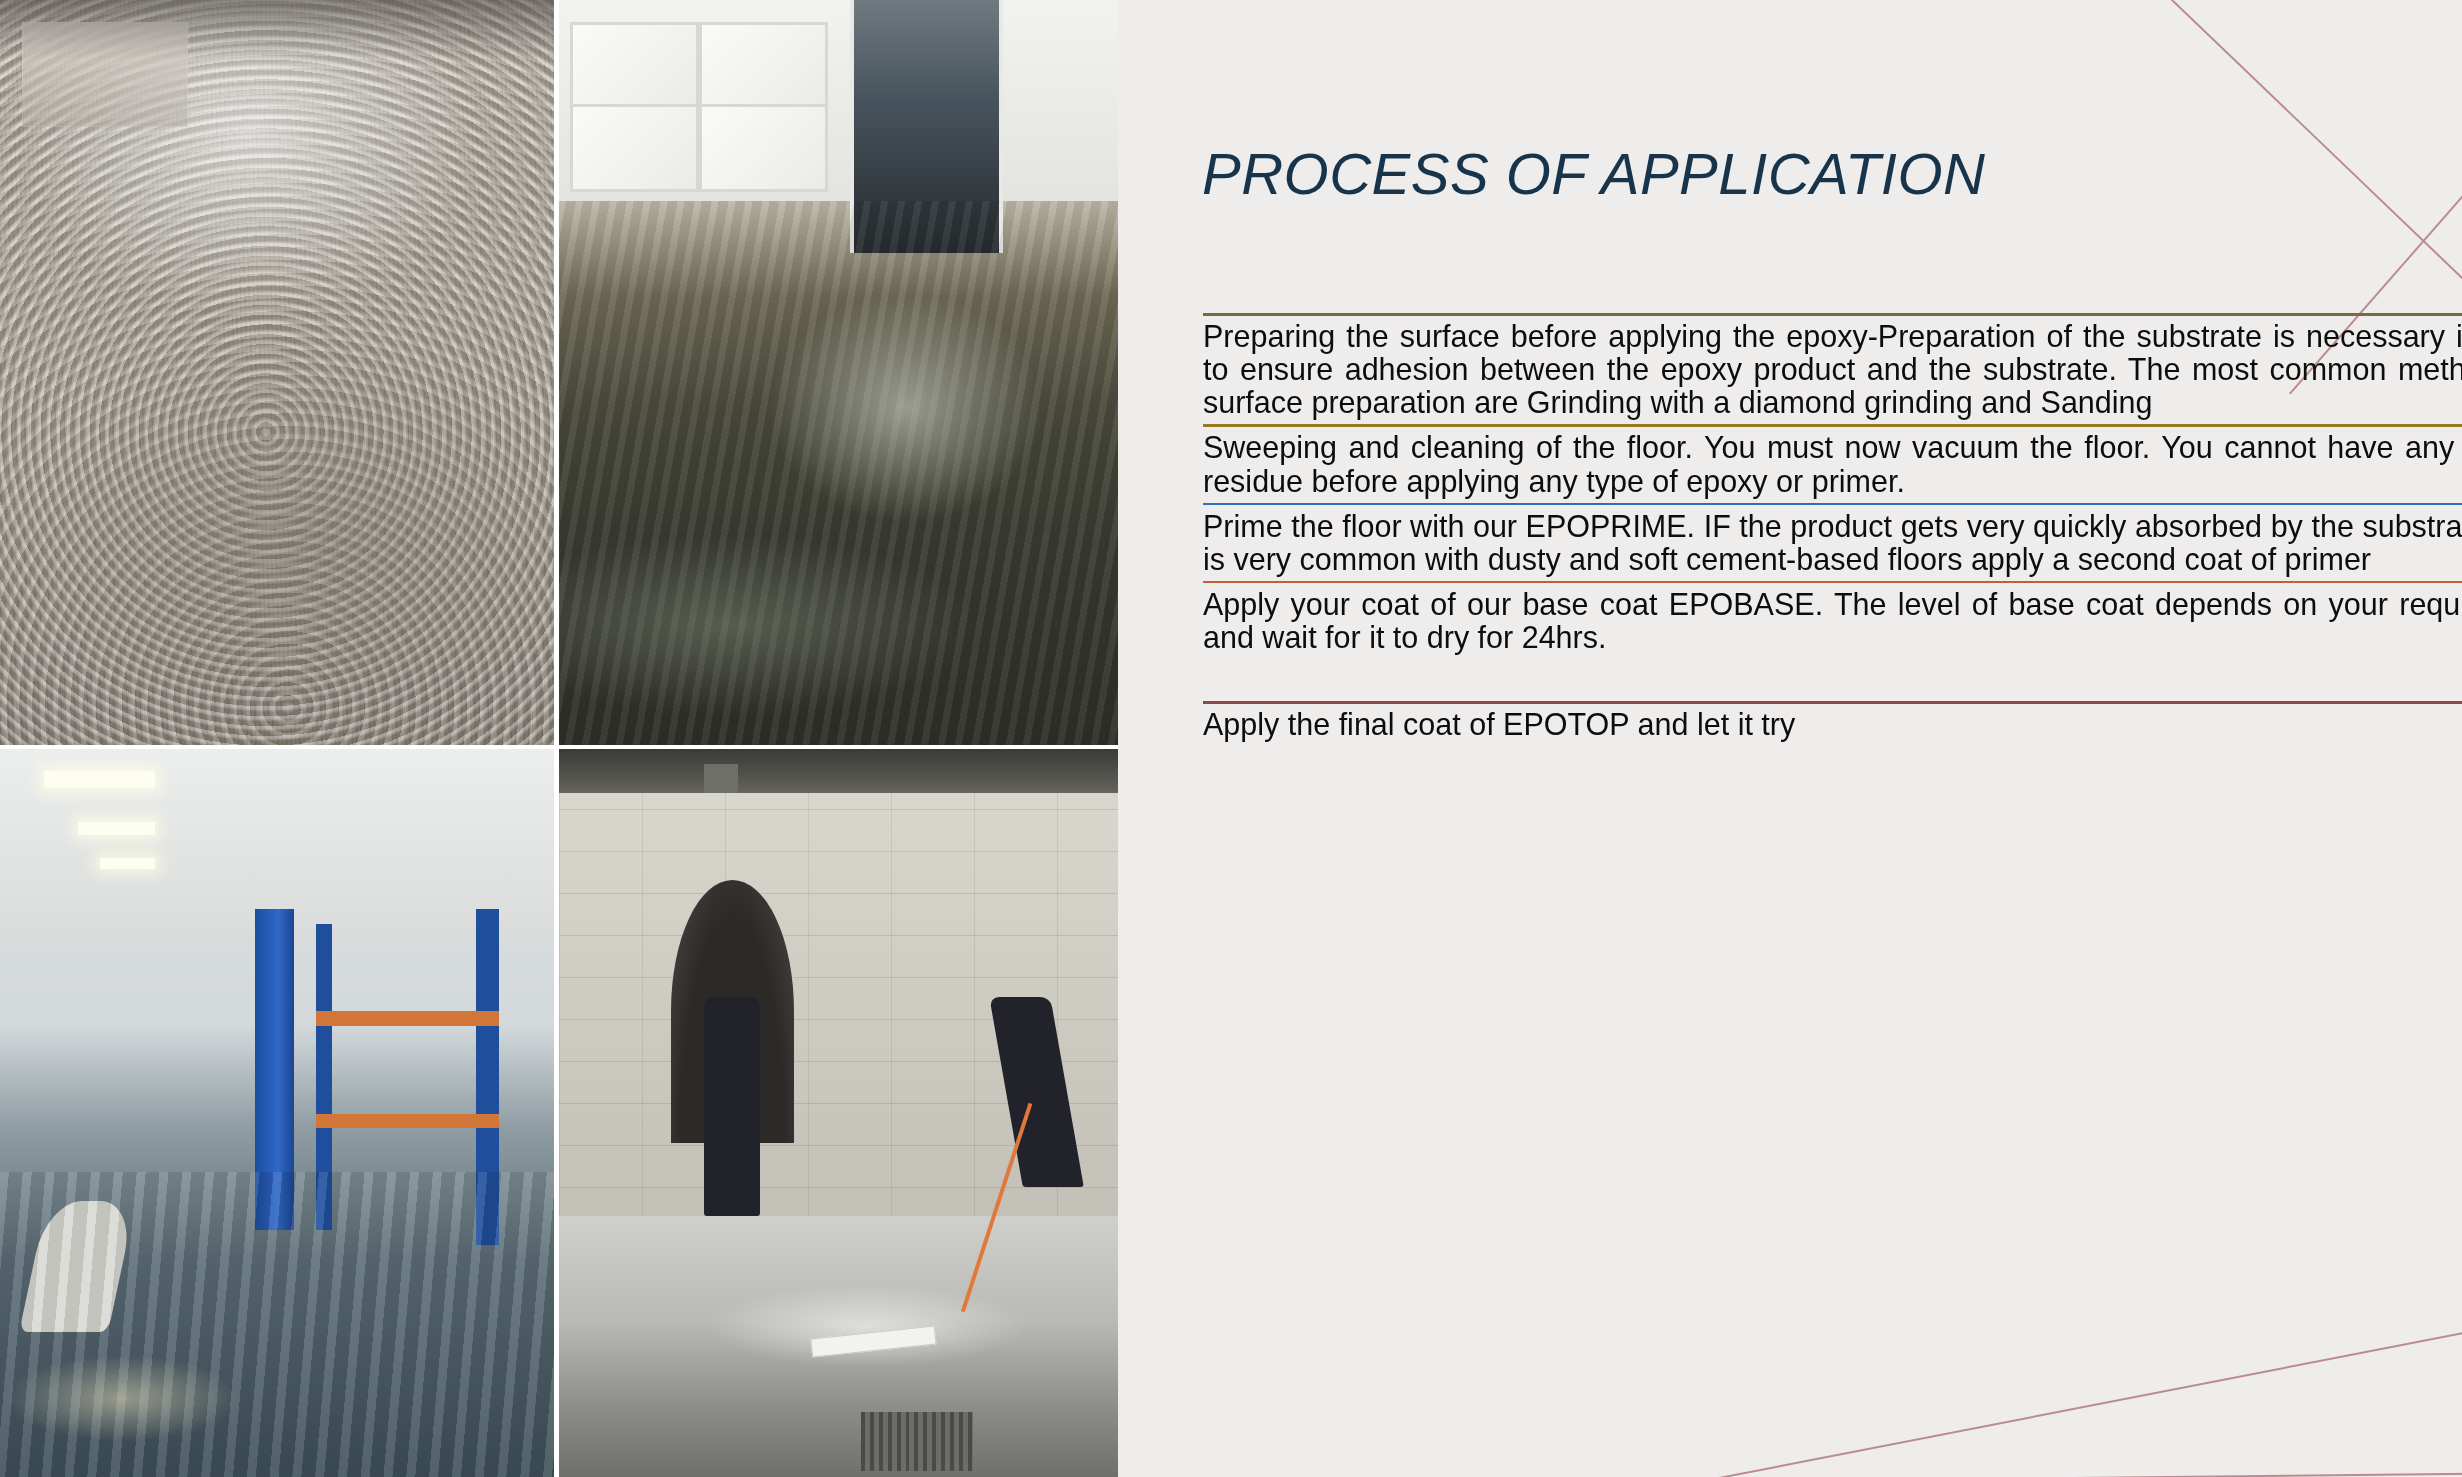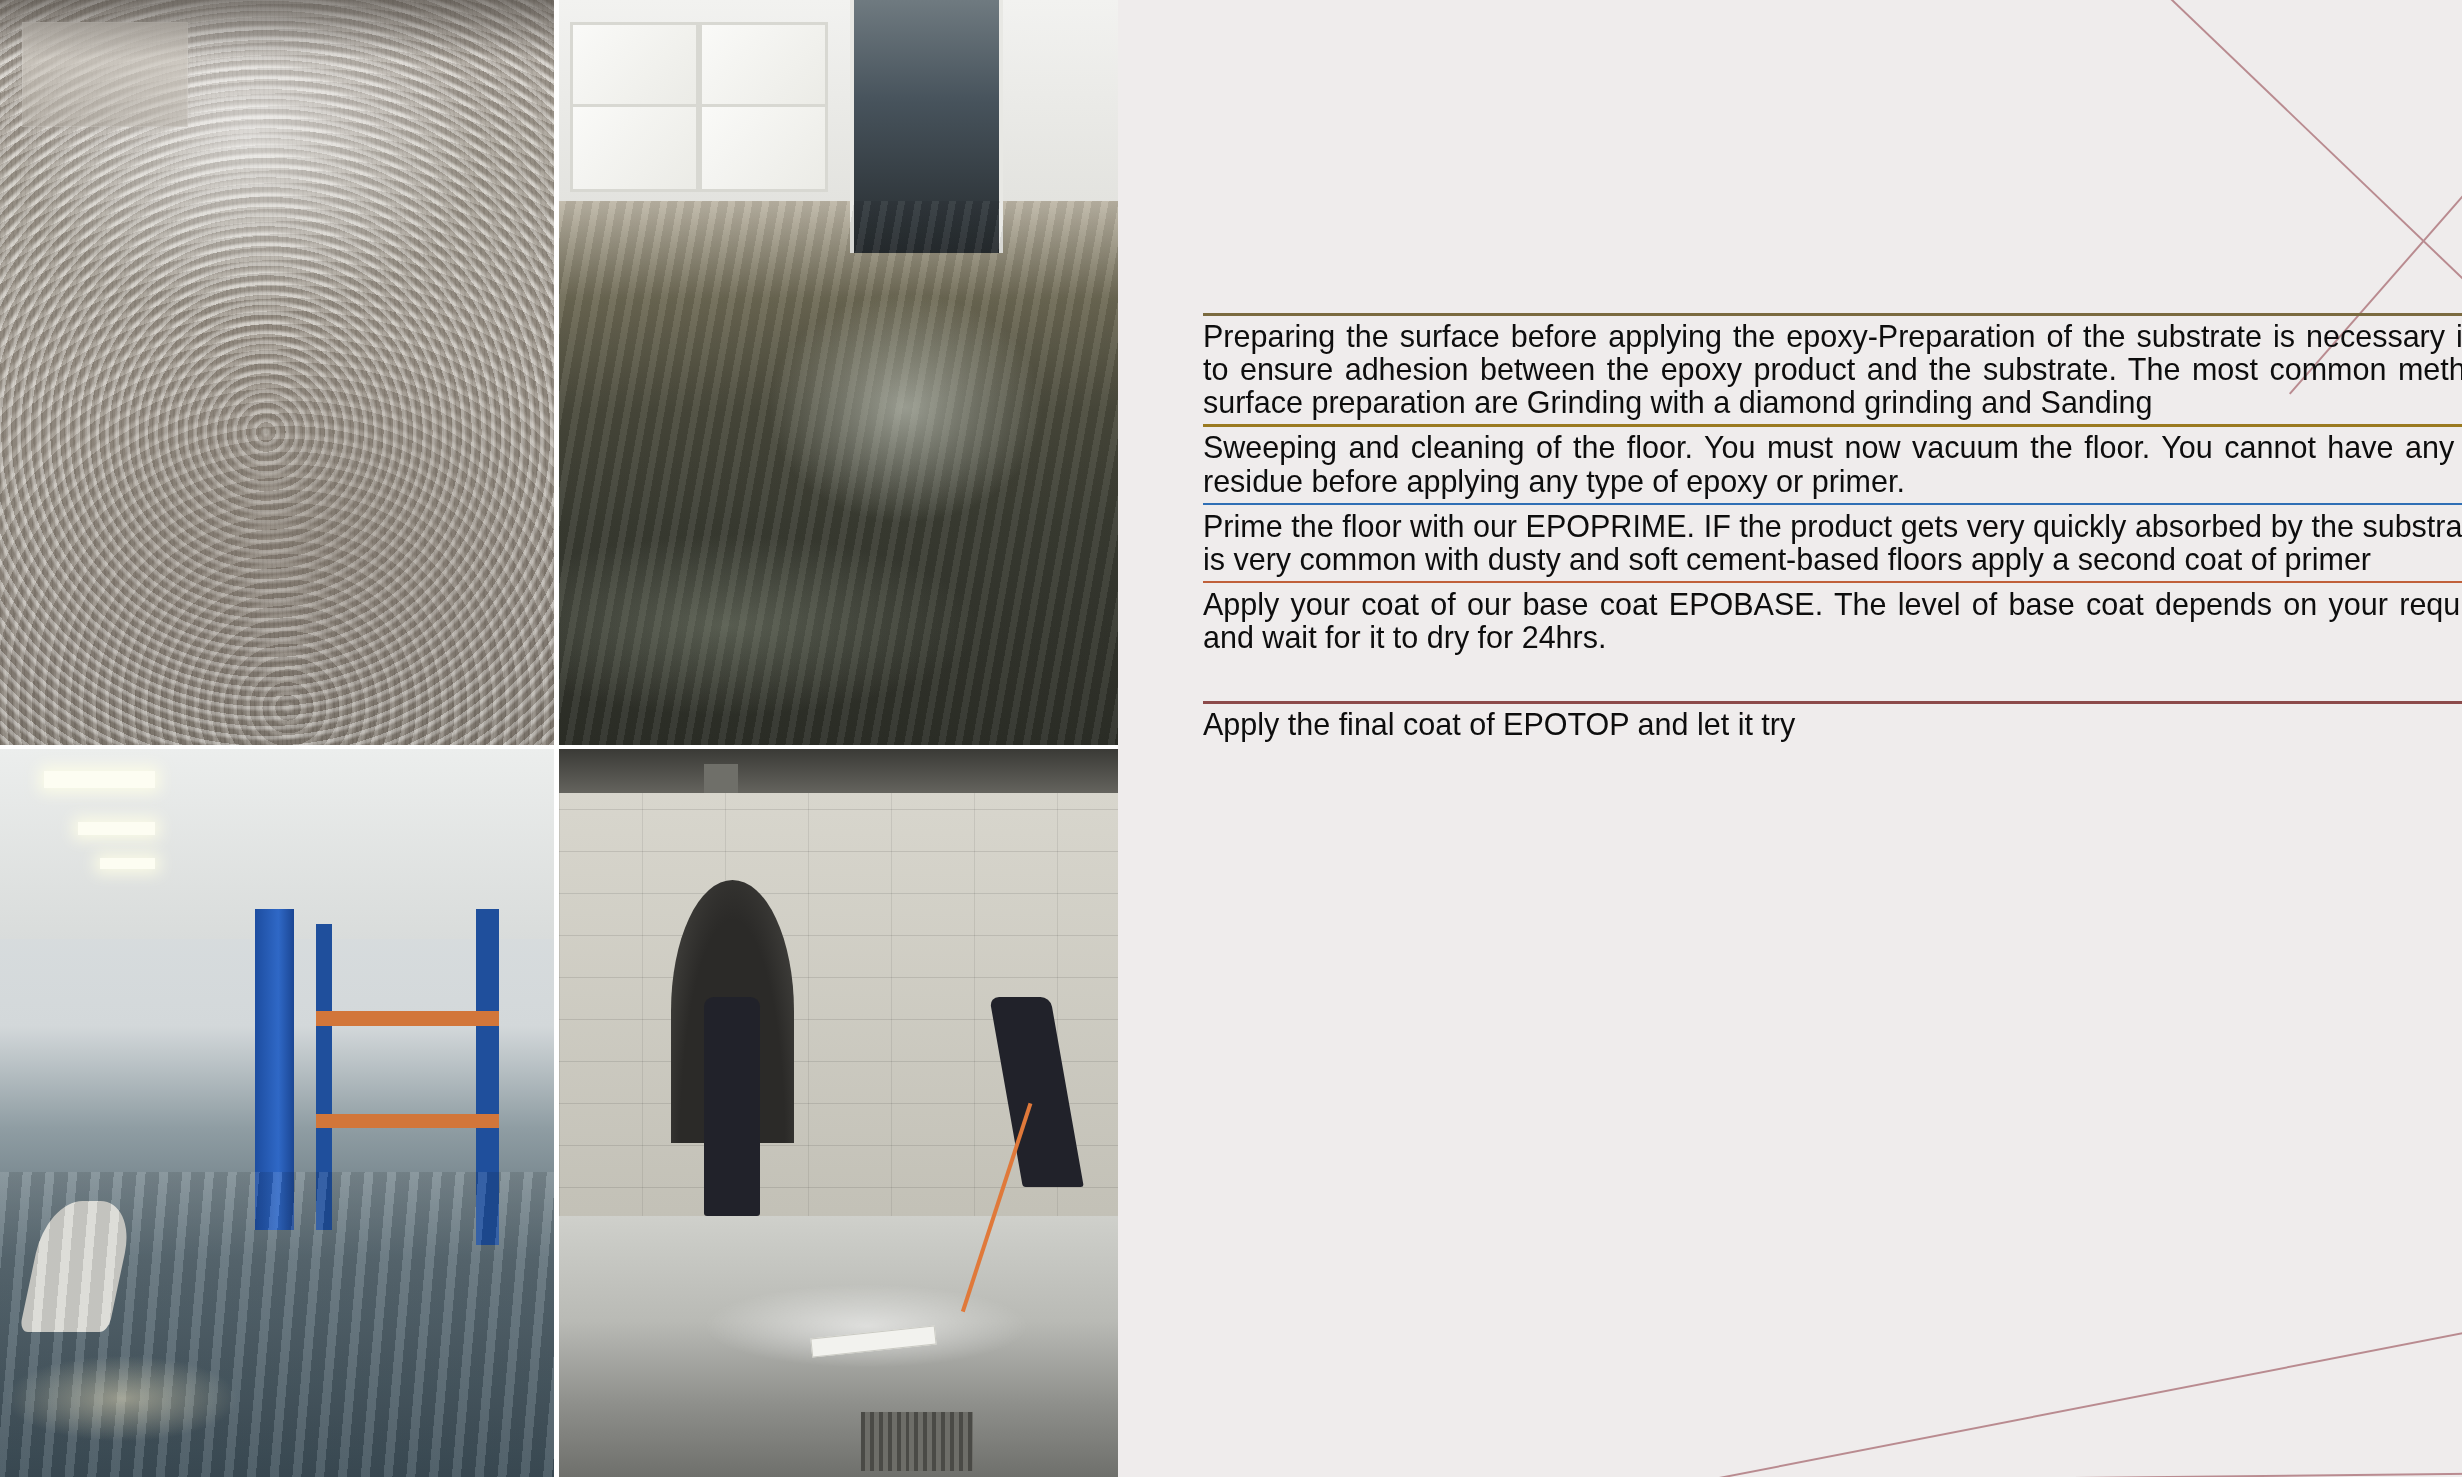--- a/index.html
+++ b/index.html
@@ -298,20 +298,21 @@
 
   <div class="panel">
 
     <svg class="deco" viewBox="0 0 3063 3000" preserveAspectRatio="none">
       <line x1="2120" y1="-20" x2="3080" y2="900" stroke="#b98b90" stroke-width="4"></line>
       <line x1="3080" y1="0" x2="2380" y2="800" stroke="#b98b90" stroke-width="4"></line>
       <line x1="1180" y1="3010" x2="3080" y2="2640" stroke="#b98b90" stroke-width="4"></line>
       <line x1="1180" y1="3010" x2="3080" y2="2990" stroke="#b98b90" stroke-width="4"></line>
     </svg>
 
+    <div class="title">PROCESS OF APPLICATION</div>
 
     <div class="blocks">
 
       <div class="block">
         <div class="rule" style="background:#7a6a3f;"></div>
         <p>Preparing the surface before applying the epoxy-Preparation of the substrate is necessary in order to ensure adhesion between the epoxy product and the substrate. The most common methods for surface preparation are Grinding with a diamond grinding and Sanding</p>
       </div>
 
       <div class="block">
         <div class="rule" style="background:#9a7a20;"></div>

